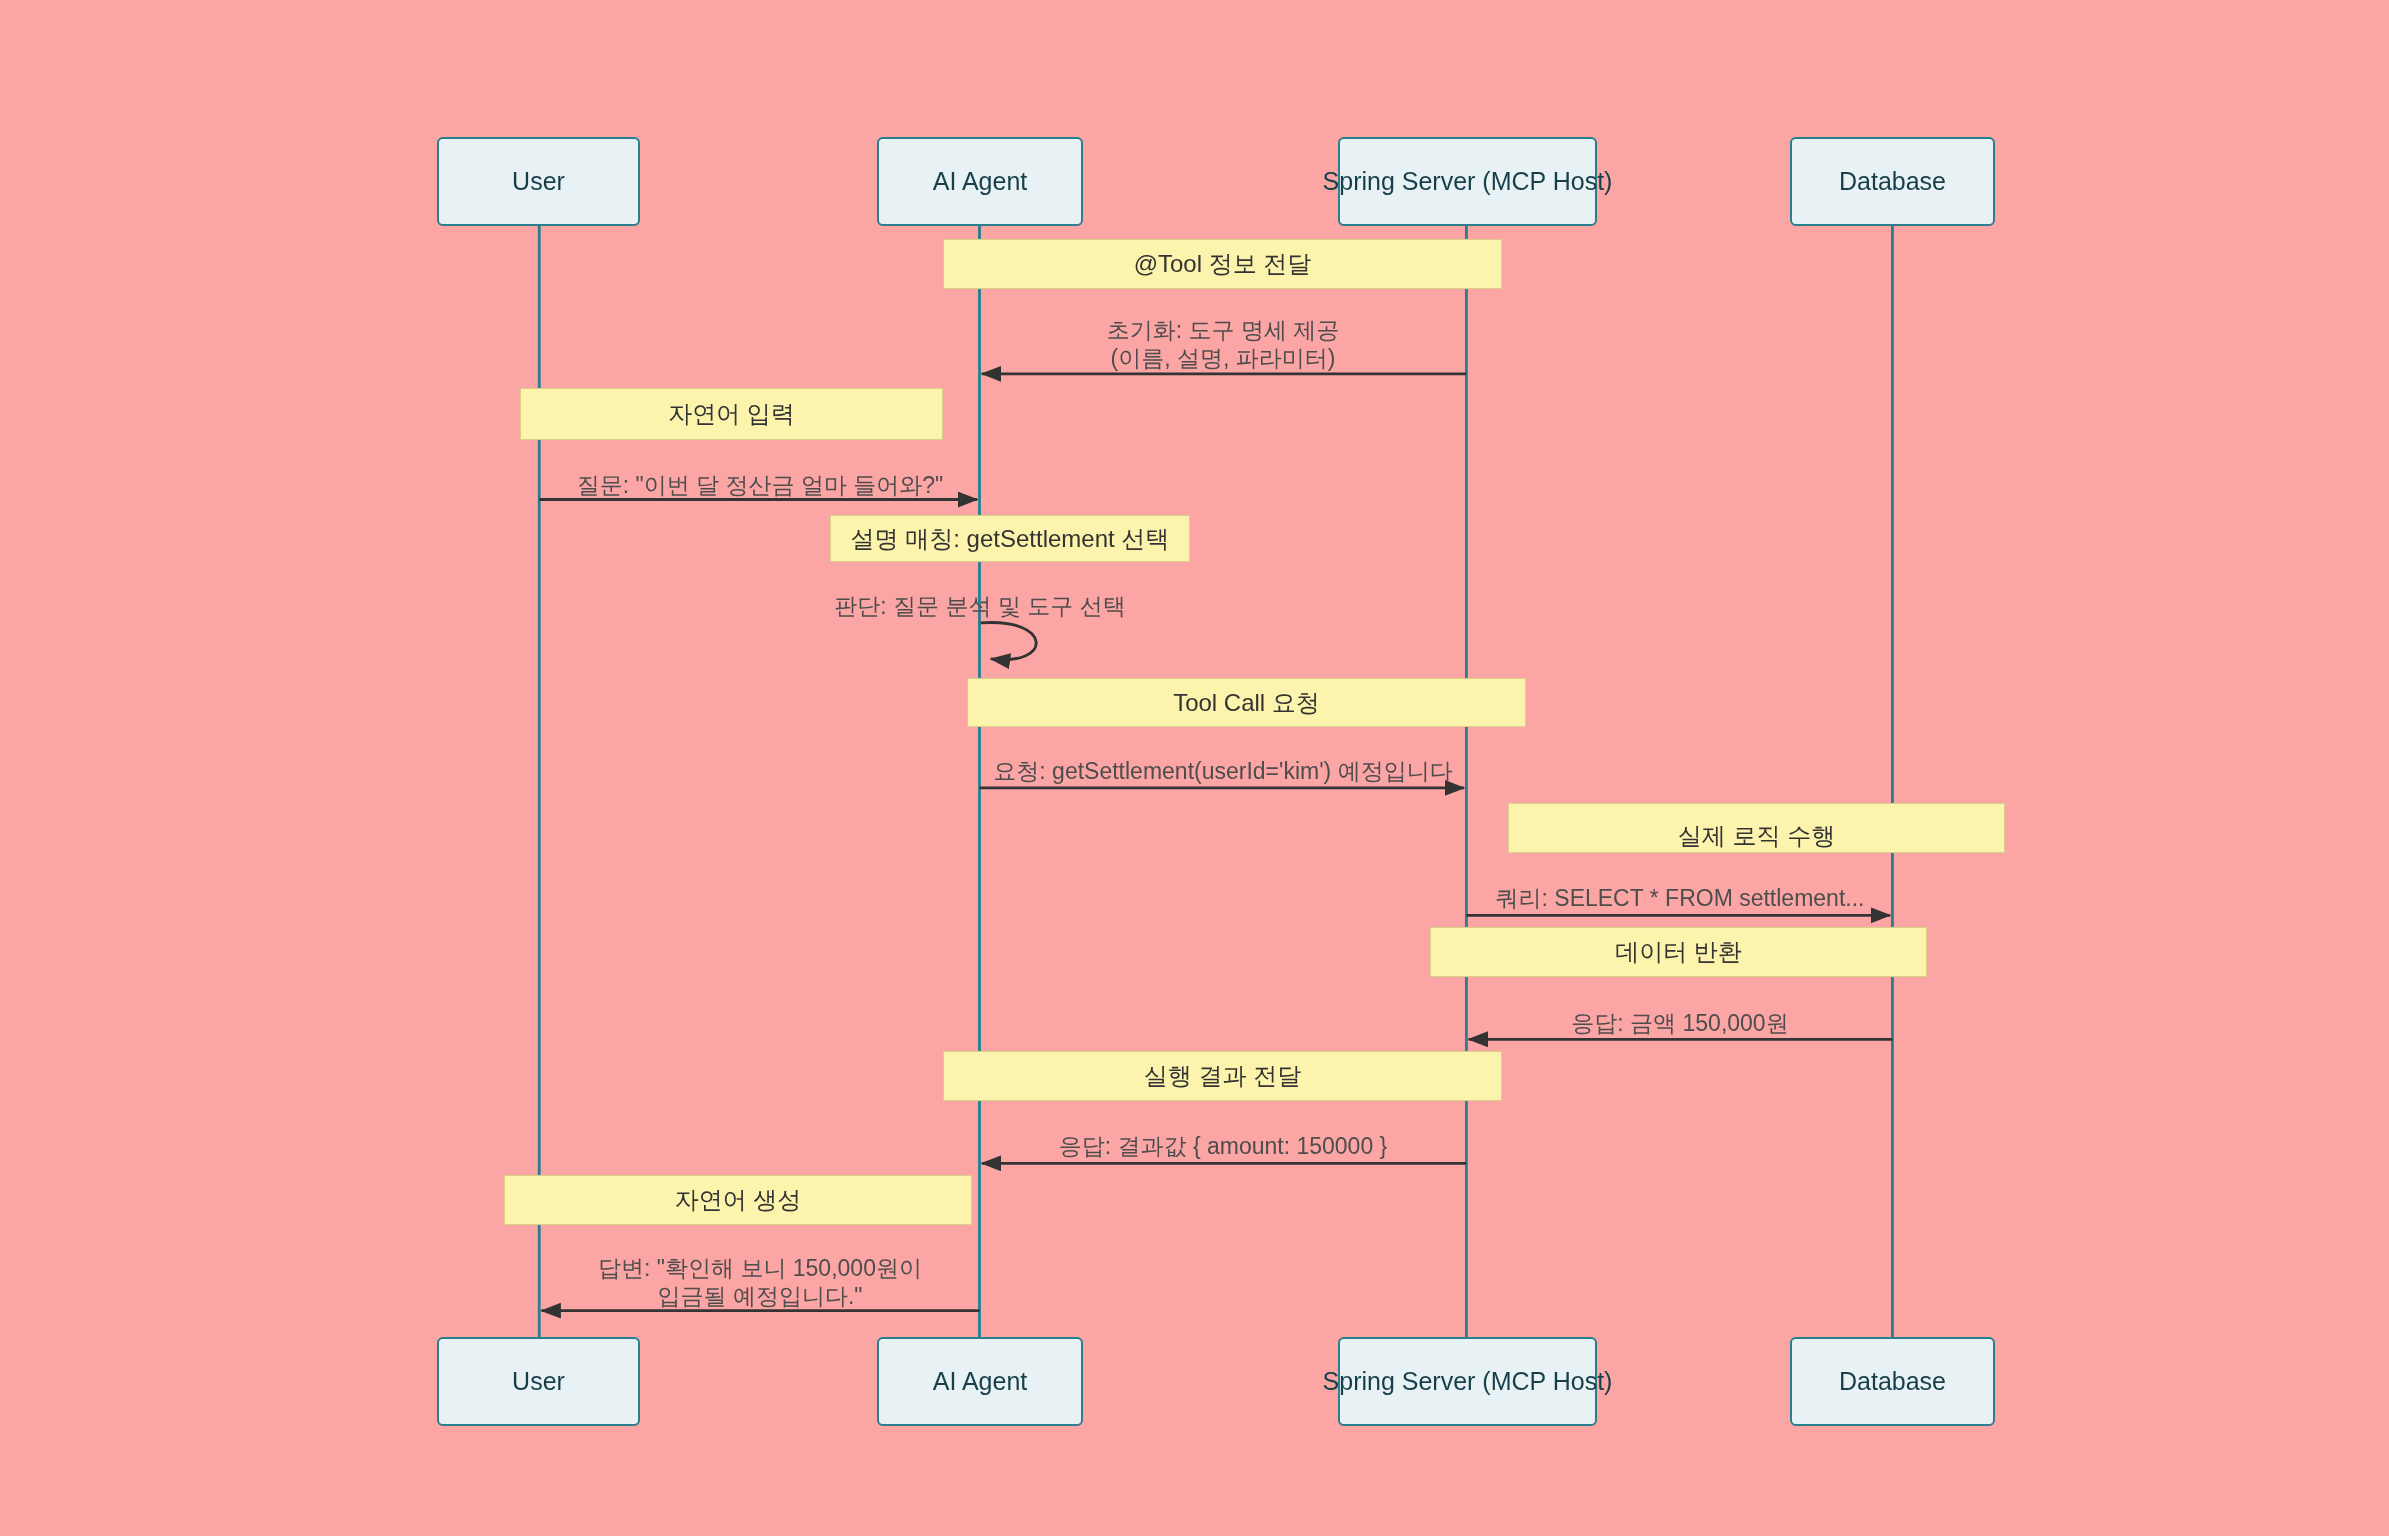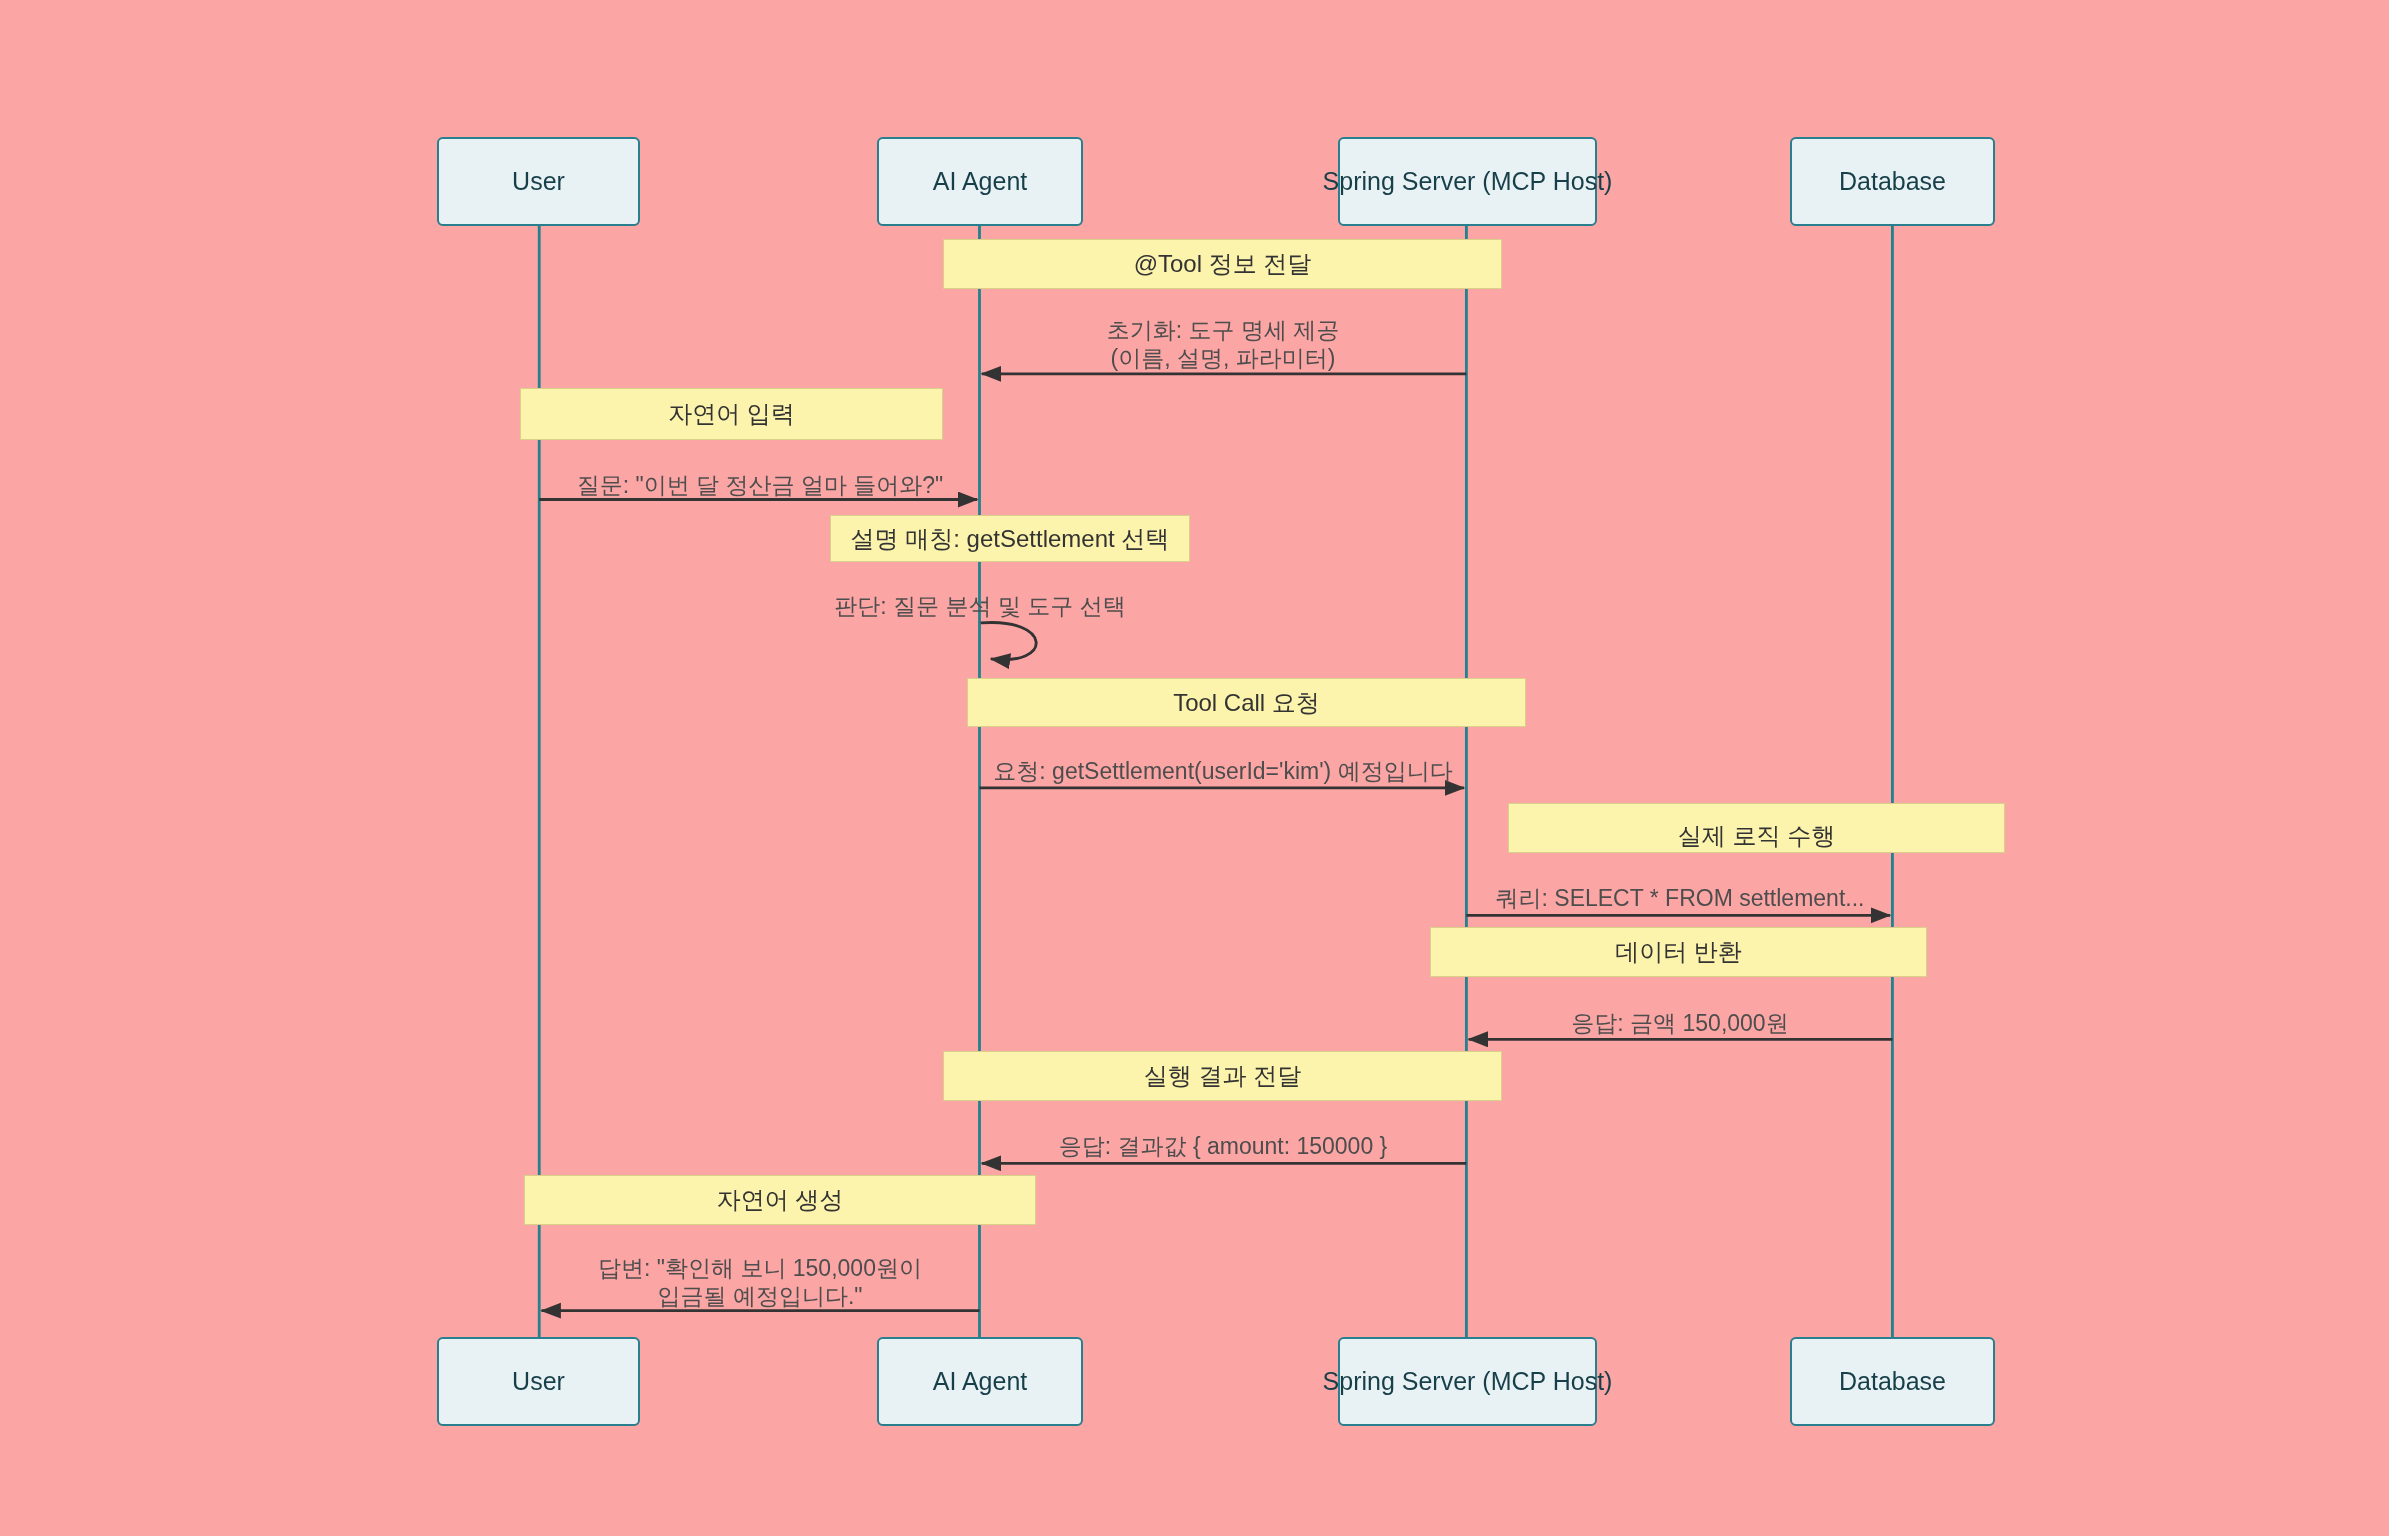--- a/index.html
+++ b/index.html
@@ -117,21 +117,21 @@
   </div>
   <div class="note-box" style="left:1508px; top:803px; width:497px; height:50px;align-items:flex-end;">
     <span>실제 로직 수행</span>
   </div>
   <div class="note-box" style="left:1430px; top:927px; width:497px; height:50px;">
     <span>데이터 반환</span>
   </div>
   <div class="note-box" style="left:943px; top:1051px; width:559px; height:50px;">
     <span>실행 결과 전달</span>
   </div>
-  <div class="note-box" style="left:504px; top:1175px; width:512px; height:50px;margin-left:20px;">
+  <div class="note-box" style="left:504px; top:1175px; width:468px; height:50px;">
     <span>자연어 생성</span>
   </div>
 
   <div class="msg-label" style="left:853px; top:316px;">초기화: 도구 명세 제공
 (이름, 설명, 파라미터)</div>
   <div class="msg-label" style="left:390px; top:471px;">질문: "이번 달 정산금 얼마 들어와?"</div>
   <div class="msg-label" style="left:610px; top:592px;">판단: 질문 분석 및 도구 선택</div>
   <div class="msg-label" style="left:853px; top:757px;">요청: getSettlement(userId='kim') 예정입니다</div>
   <div class="msg-label" style="left:1310px; top:884px;">쿼리: SELECT * FROM settlement...</div>
   <div class="msg-label" style="left:1310px; top:1009px;">응답: 금액 150,000원</div>

